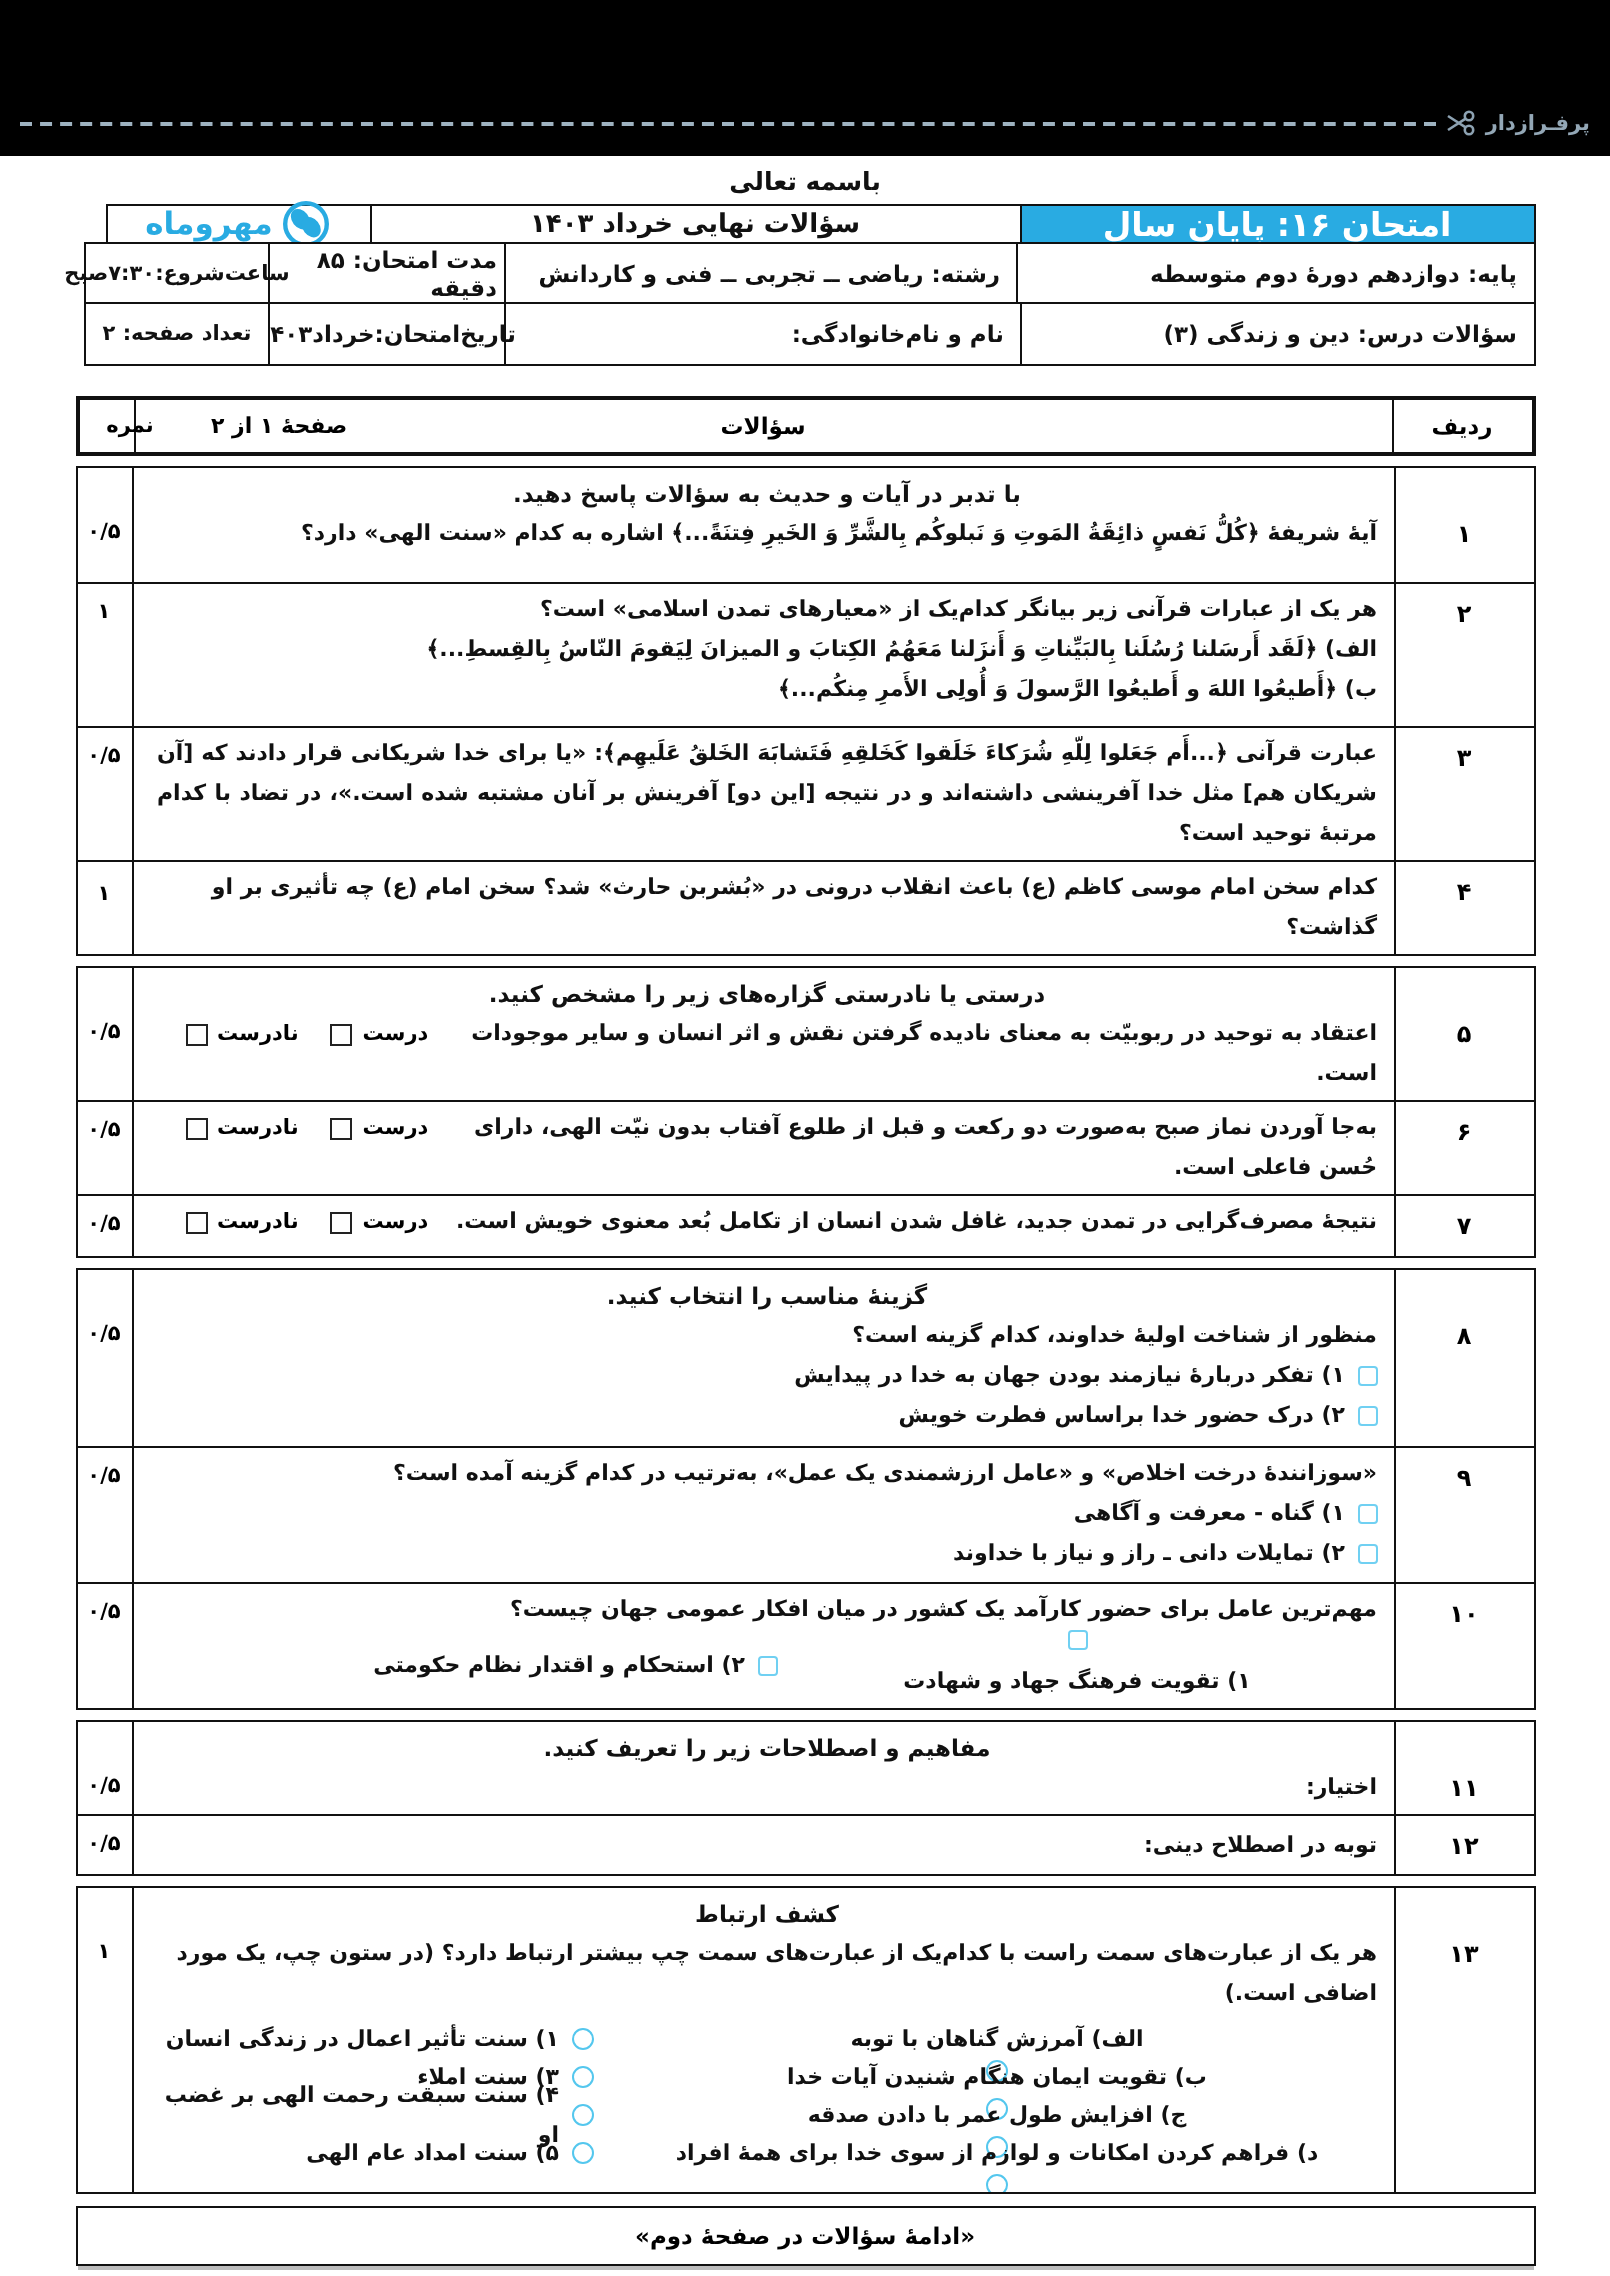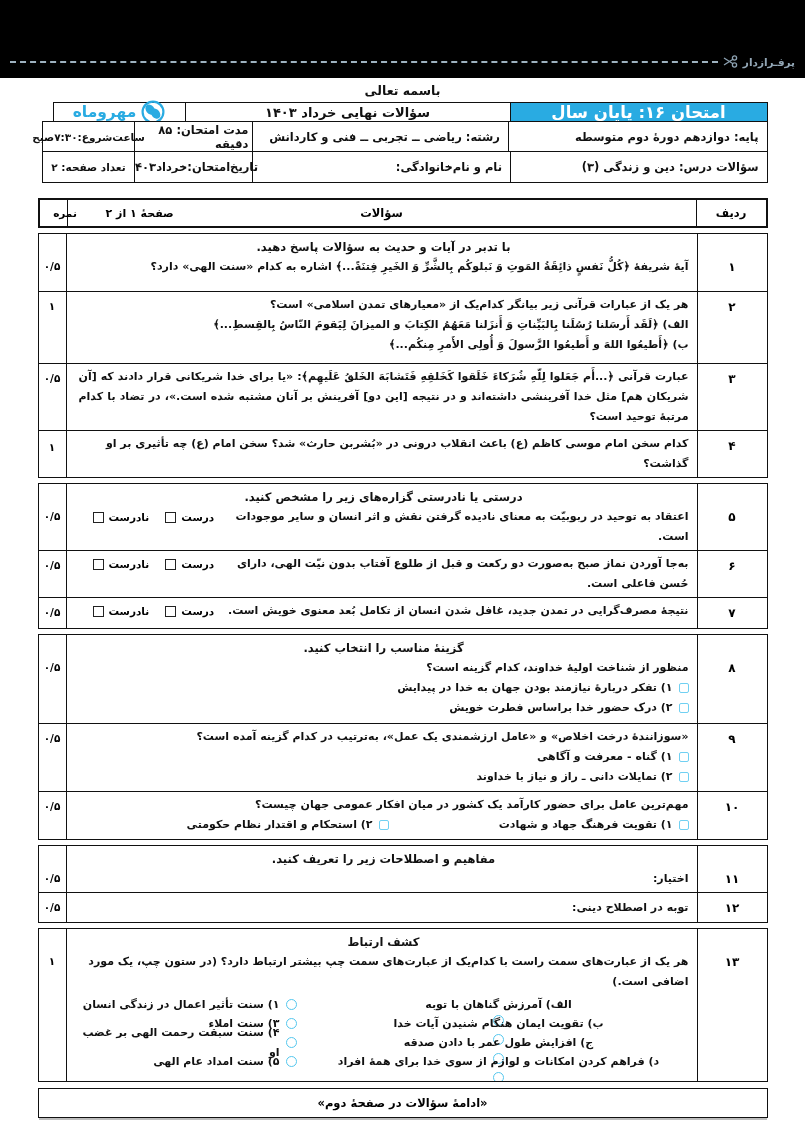--- a/index.html
+++ b/index.html
@@ -59,21 +59,21 @@
   .tfline { display:flex; align-items:flex-start; justify-content:space-between; }
   .tf-group { display:flex; align-items:center; flex-shrink:0; margin-right:10px; padding-left:14px; margin-top:4px; }
   .tfbox { width:11px; height:11px; border:1.4px solid #222; margin-right:5px; background:#fff; }
   .tf-lbl { font-weight:bold; font-size:10.5px; }
   .tf-lbl.second { margin-right:16px; }
 
   
   .optline { display:flex; align-items:center; gap:6px; line-height:20px; }
   .optbox { width:10px; height:10px; border:1.6px solid #70d0f2; border-radius:2px; background:#fff; flex-shrink:0; }
   .optrow { display:flex; }
-  .optrow .optline:first-child { width:300px; }
+  .optrow .optline:first-child { width:300px;flex-direction:column; }
 
   
   .match { display:flex; margin-top:3px; }
   .mcol-r { flex:1; padding-left:12px; }
   .mcol-l { width:218px; }
   .mrow { display:flex; align-items:center; justify-content:space-between; height:19px;flex-direction:column; }
   .mrow-l { display:flex; align-items:center; gap:6px; height:19px; }
   .mcircle { width:11px; height:11px; border:1.6px solid #54c7ee; border-radius:50%; background:#fff; flex-shrink:0; }
 
   

